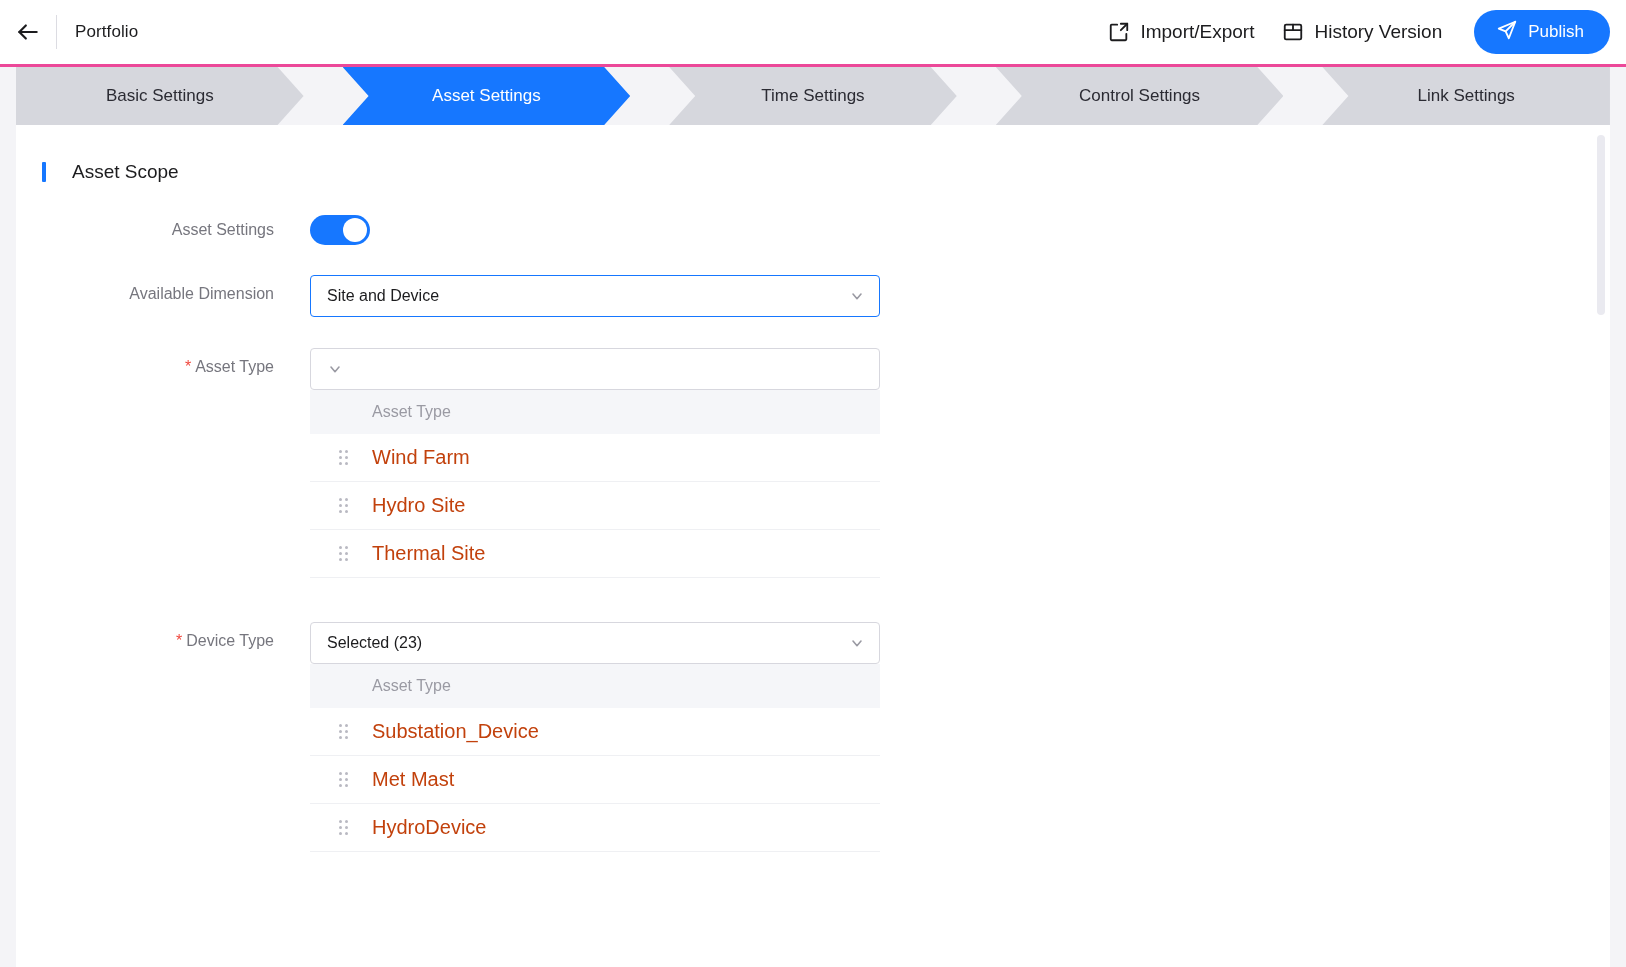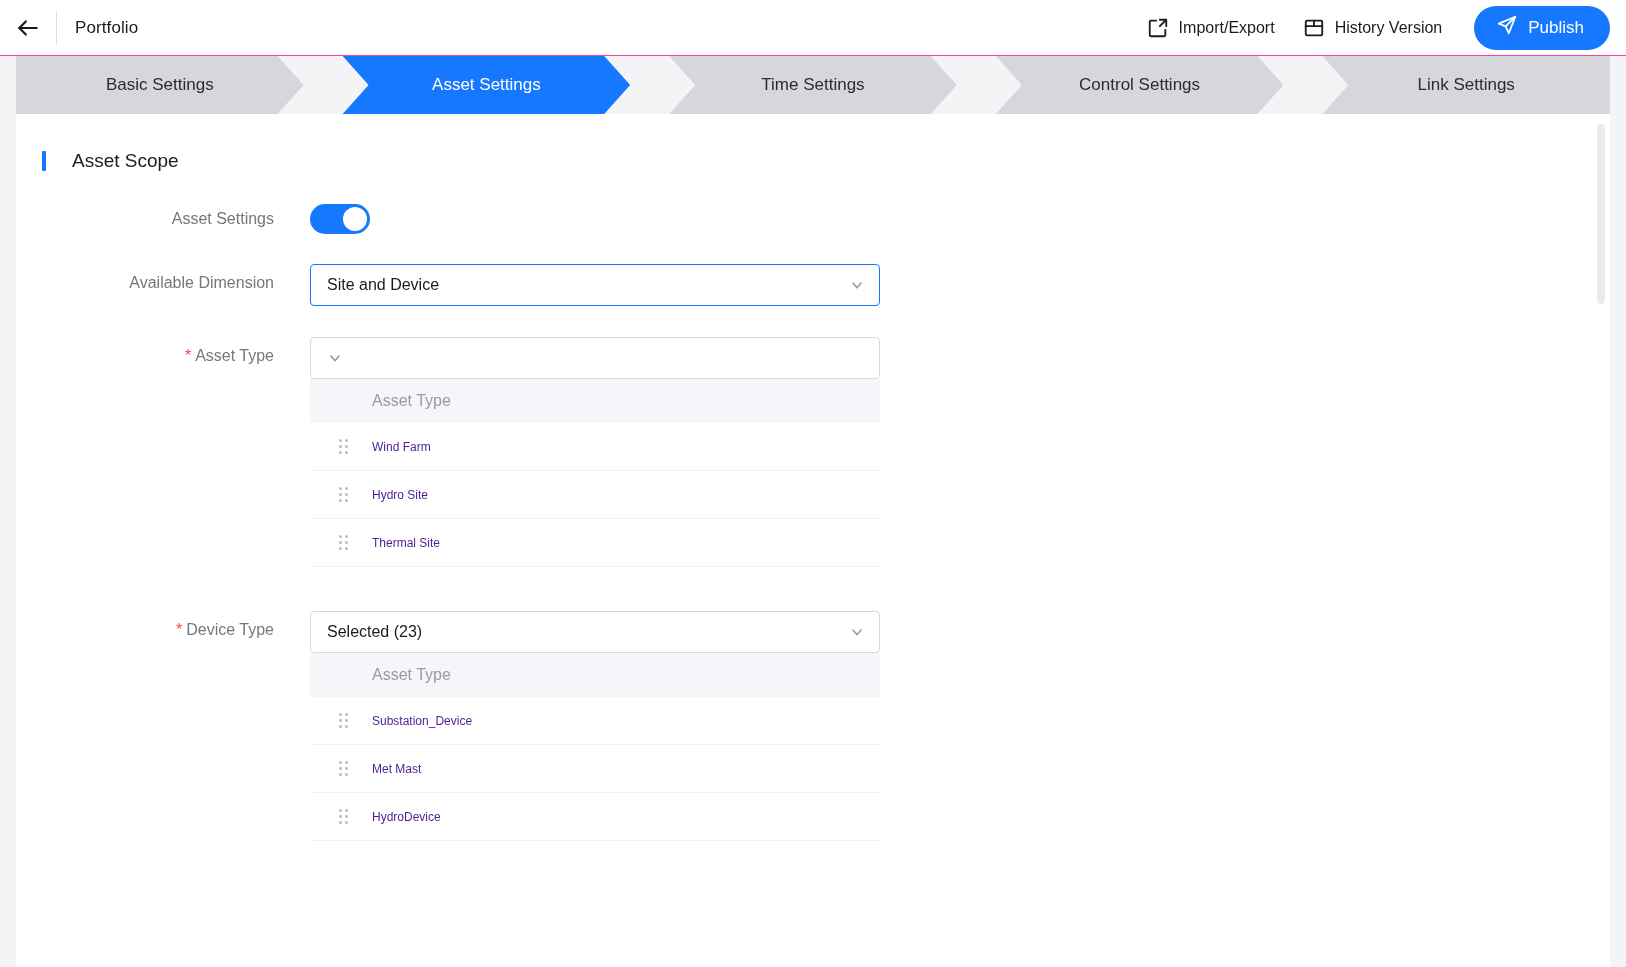--- a/index.html
+++ b/index.html
@@ -9,25 +9,25 @@
     height: 967px;
     overflow: hidden;
     background: #f4f4f7;
     font-family: "Liberation Sans", sans-serif;
     -webkit-font-smoothing: antialiased;
   }
 
   
   .topbar {
     position: relative;
-    height: 56px;
+    height: 67px;
     background: #ffffff;
     display: flex;
     align-items: center;
-    border-bottom: 1px solid #ec4899;
+    border-bottom: 3px solid #ec4899;
   }
   .back-btn {
     width: 56px;
     height: 56px;
     display: flex;
     align-items: center;
     justify-content: center;
     cursor: pointer;
   }
   .back-btn svg { display: block; }
@@ -49,21 +49,21 @@
     gap: 0;
     padding-right: 16px;
   }
   .action-btn {
     display: flex;
     align-items: center;
     gap: 10px;
     padding: 8px 14px;
     cursor: pointer;
     color: #1c1c1e;
-    font-size: 16px;
+    font-size: 19px;
     white-space: nowrap;
   }
   .action-btn .ic { display: flex; align-items: center; }
   .publish-btn {
     display: flex;
     align-items: center;
     gap: 10px;
     background: #1677ff;
     color: #ffffff;
     border: none;
@@ -246,22 +246,22 @@
   }
   .drag-handle .dots i {
     width: 3px;
     height: 3px;
     background: #b9b9c2;
     border-radius: 50%;
     display: block;
   }
   .list-row .name {
     margin-left: 16px;
-    font-size: 12px;
-    color: #4c1d95;
+    font-size: 20px;
+    color: #c2410c;
   }
 
   .gap-lg { height: 44px; }
 
   
   .scrollbar-track {
     position: absolute;
     top: 6px;
     right: 5px;
     width: 8px;

